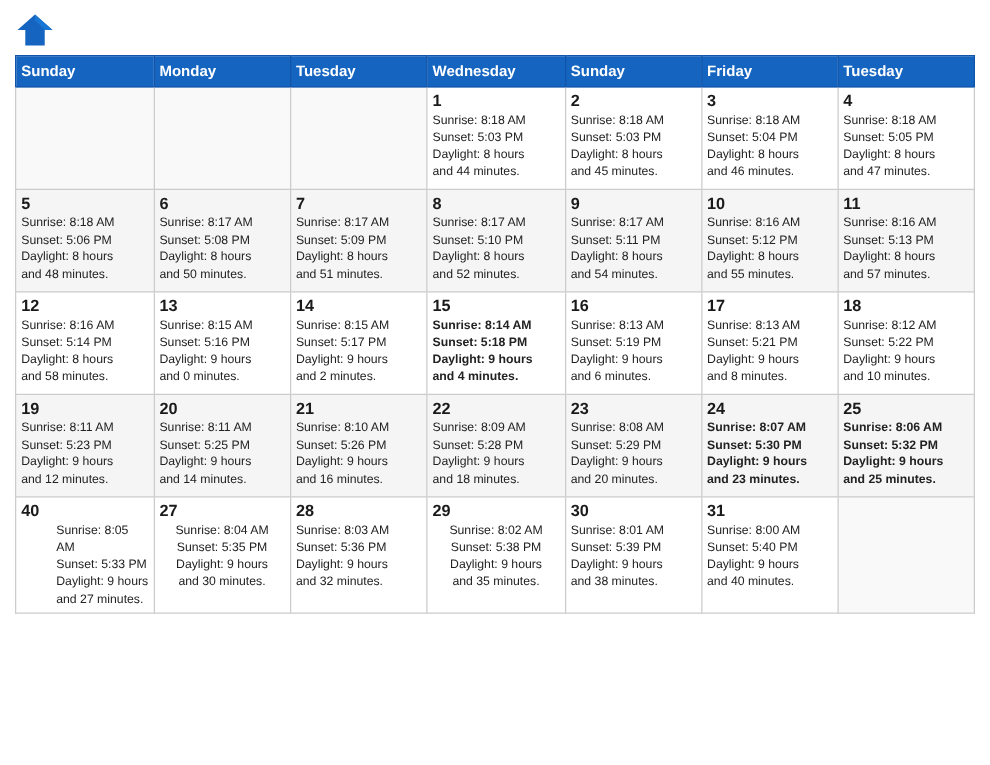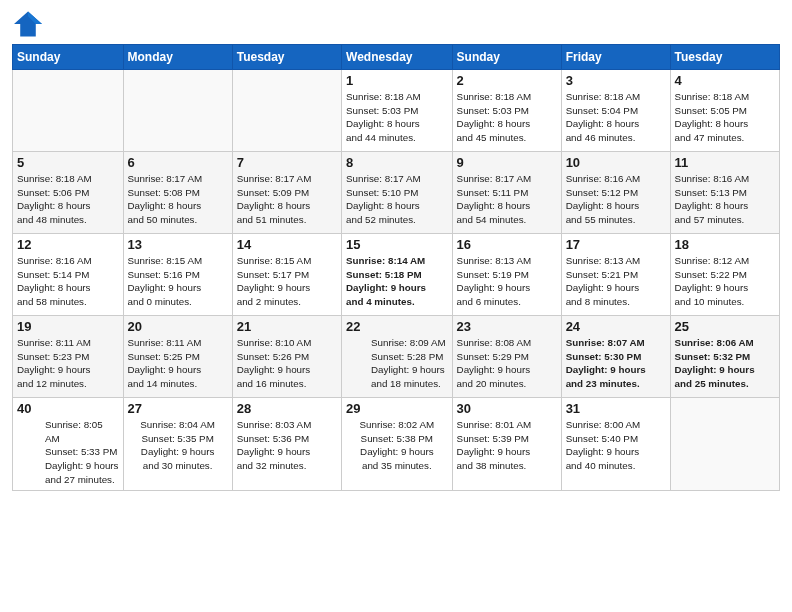--- a/index.html
+++ b/index.html
@@ -277,21 +277,21 @@
           </td>
           <td>
             <span class="day-number">21</span>
             <div class="day-info" style="white-space: pre-line;">Sunrise: 8:10 AM
 Sunset: 5:26 PM
 Daylight: 9 hours
 and 16 minutes.</div>
           </td>
           <td>
             <span class="day-number">22</span>
-            <div class="day-info" style="white-space: pre-line; margin-left: 25px;">Sunrise: 8:09 AM
+            <div class="day-info" style="white-space: pre-line;">Sunrise: 8:09 AM
 Sunset: 5:28 PM
 Daylight: 9 hours
 and 18 minutes.</div>
           </td>
           <td>
             <span class="day-number">23</span>
             <div class="day-info" style="white-space: pre-line;">Sunrise: 8:08 AM
 Sunset: 5:29 PM
 Daylight: 9 hours
 and 20 minutes.</div>

